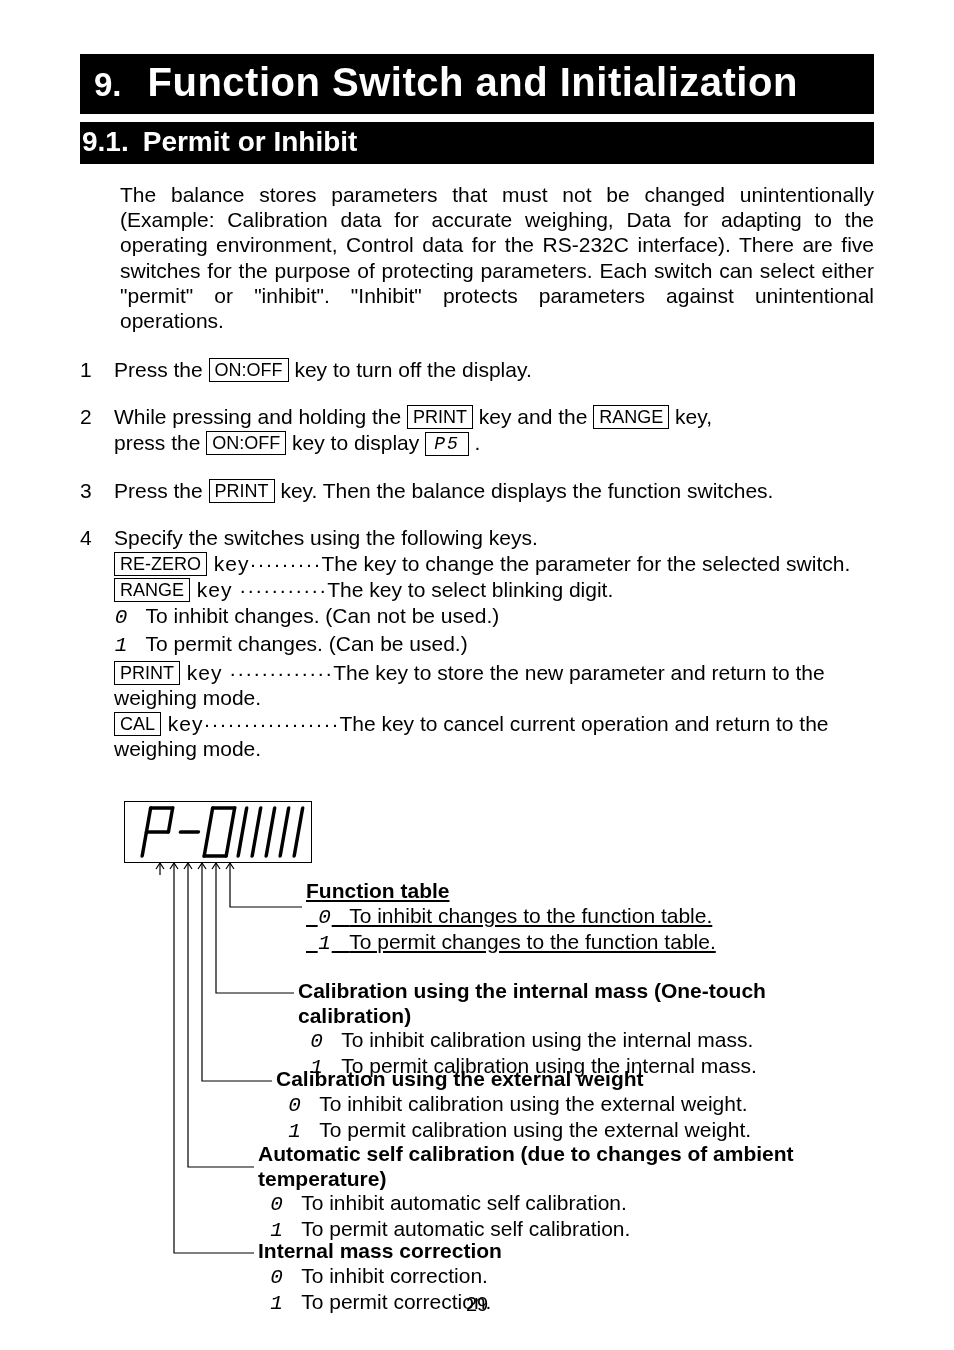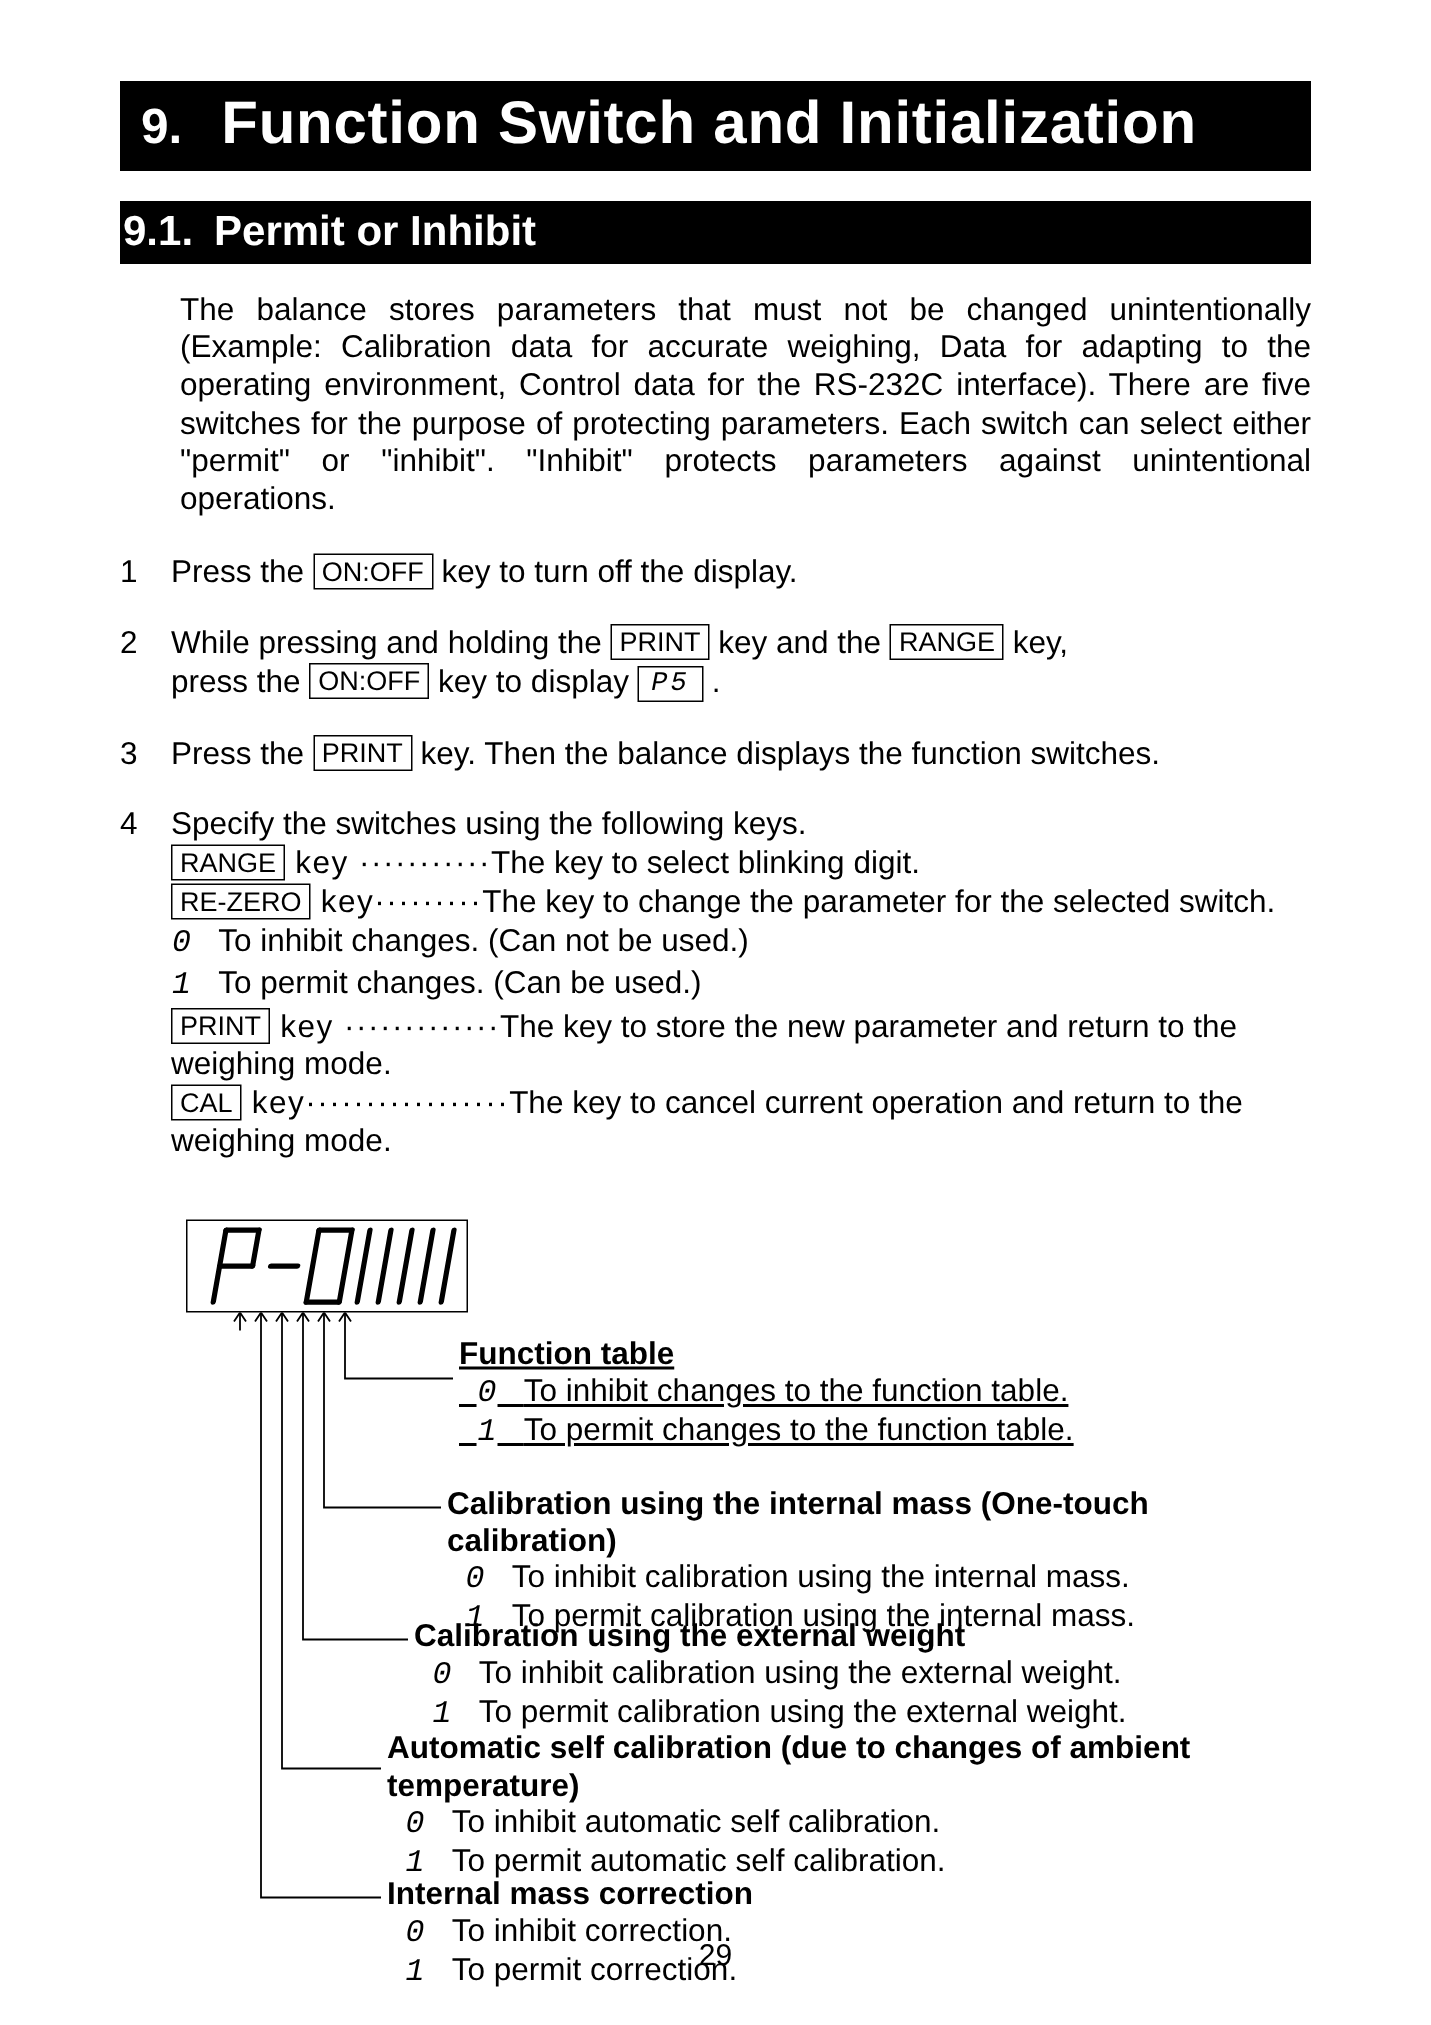--- a/index.html
+++ b/index.html
@@ -30,21 +30,21 @@
     line-height: 1;
   }
   .chapter-num { font-size: 33px; }
   .chapter-title { font-size: 40px; letter-spacing: 0.5px; }
   .section-bar {
     background: #000;
     color: #fff;
     font-size: 28px;
     font-weight: bold;
     padding: 6px 2px 8px 2px;
-    margin-top: 20px;
+    margin-top: 8px;
     display: flex;
     align-items: baseline;
     gap: 14px;
     line-height: 1;
   }
   .section-num { font-size: 28px; }
   .section-title { font-size: 28px; }
   .para {
     font-size: 21px;
     line-height: 1.2;
@@ -179,24 +179,24 @@
       <div class="body">
         <span>Press the </span><span class="keybox">PRINT</span><span> key. Then the balance displays the function switches.</span>
       </div>
     </div>
 
     <div class="numitem">
       <div class="n">4</div>
       <div class="body">
         <div>Specify the switches using the following keys.</div>
         <div class="spec-line">
+          <span class="keybox">RE-ZERO</span><span class="dots"> key·········</span><span>The key to change the parameter for the selected switch.</span>
+        </div>
+        <div class="spec-line">
           <span class="keybox">RANGE</span><span class="dots"> key ···········</span><span>The key to select blinking digit.</span>
-        </div>
-        <div class="spec-line">
-          <span class="keybox">RE-ZERO</span><span class="dots"> key·········</span><span>The key to change the parameter for the selected switch.</span>
         </div>
         <div class="spec-line sub-indent">
           <span class="seg">0</span>&nbsp;&nbsp;&nbsp;<span>To inhibit changes. (Can not be used.)</span>
         </div>
         <div class="spec-line sub-indent">
           <span class="seg">1</span>&nbsp;&nbsp;&nbsp;<span>To permit changes. (Can be used.)</span>
         </div>
         <div class="spec-line">
           <span class="keybox">PRINT</span><span class="dots"> key ·············</span><span>The key to store the new parameter and return to the weighing mode.</span>
         </div>

